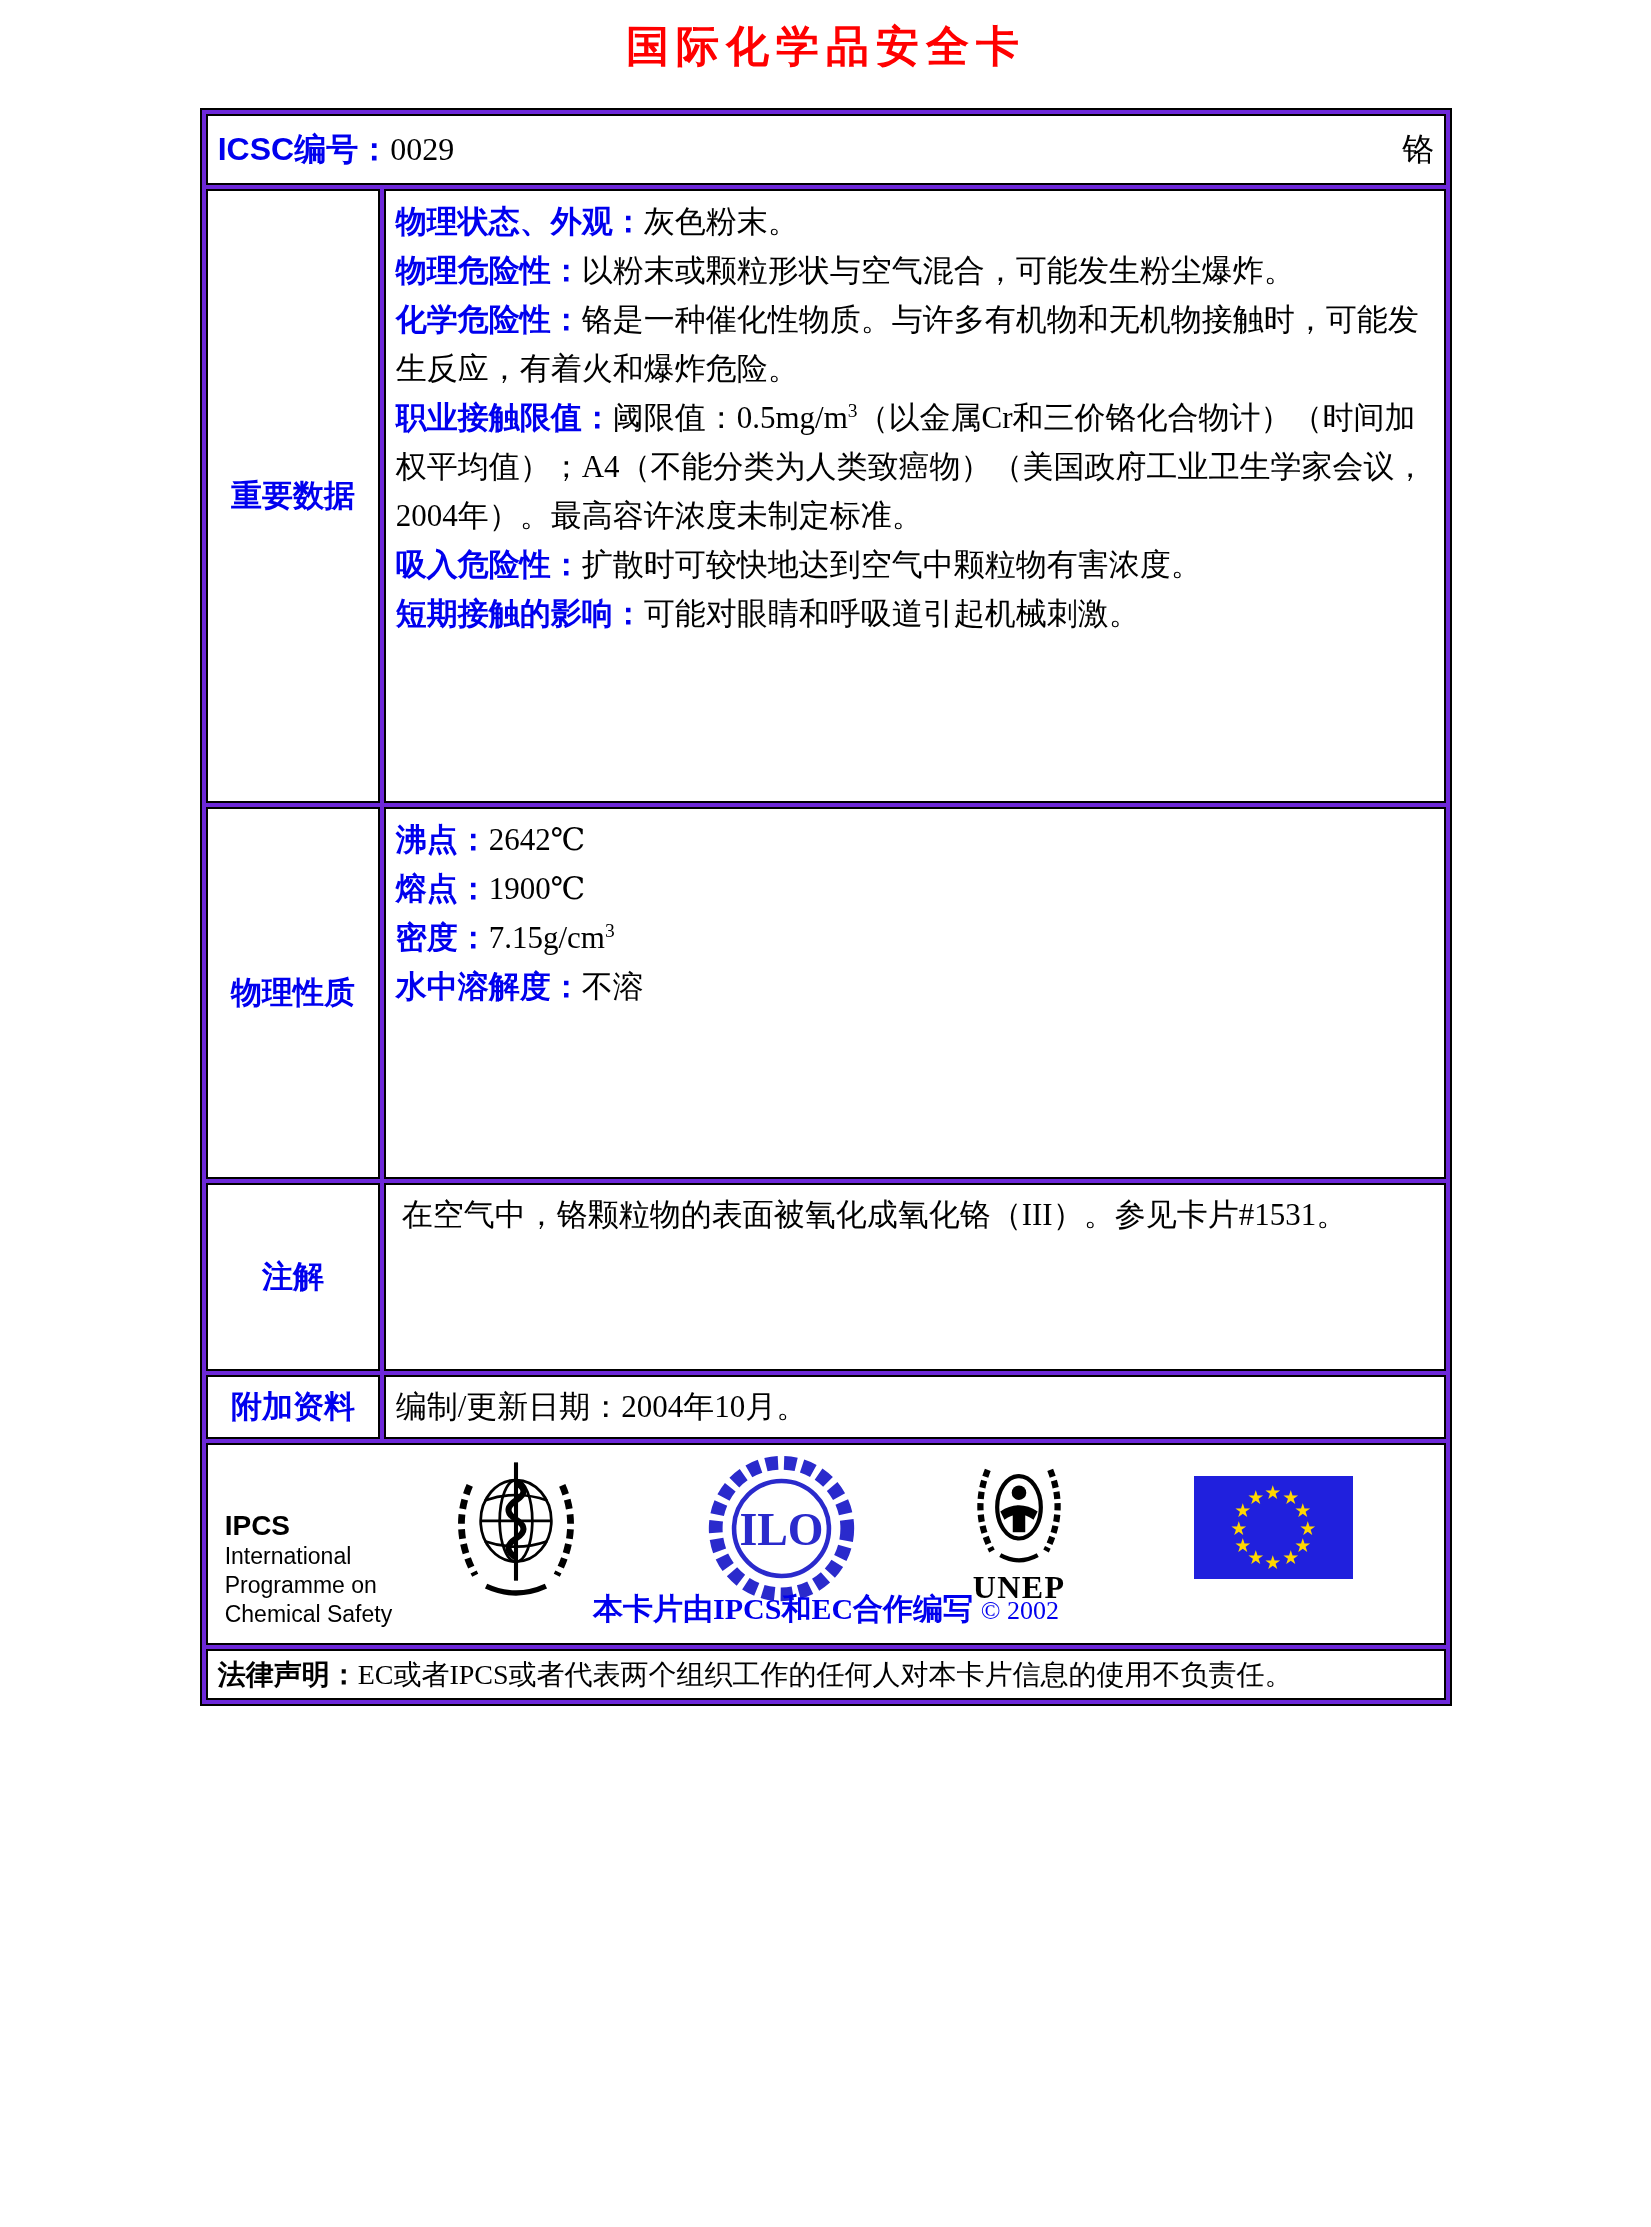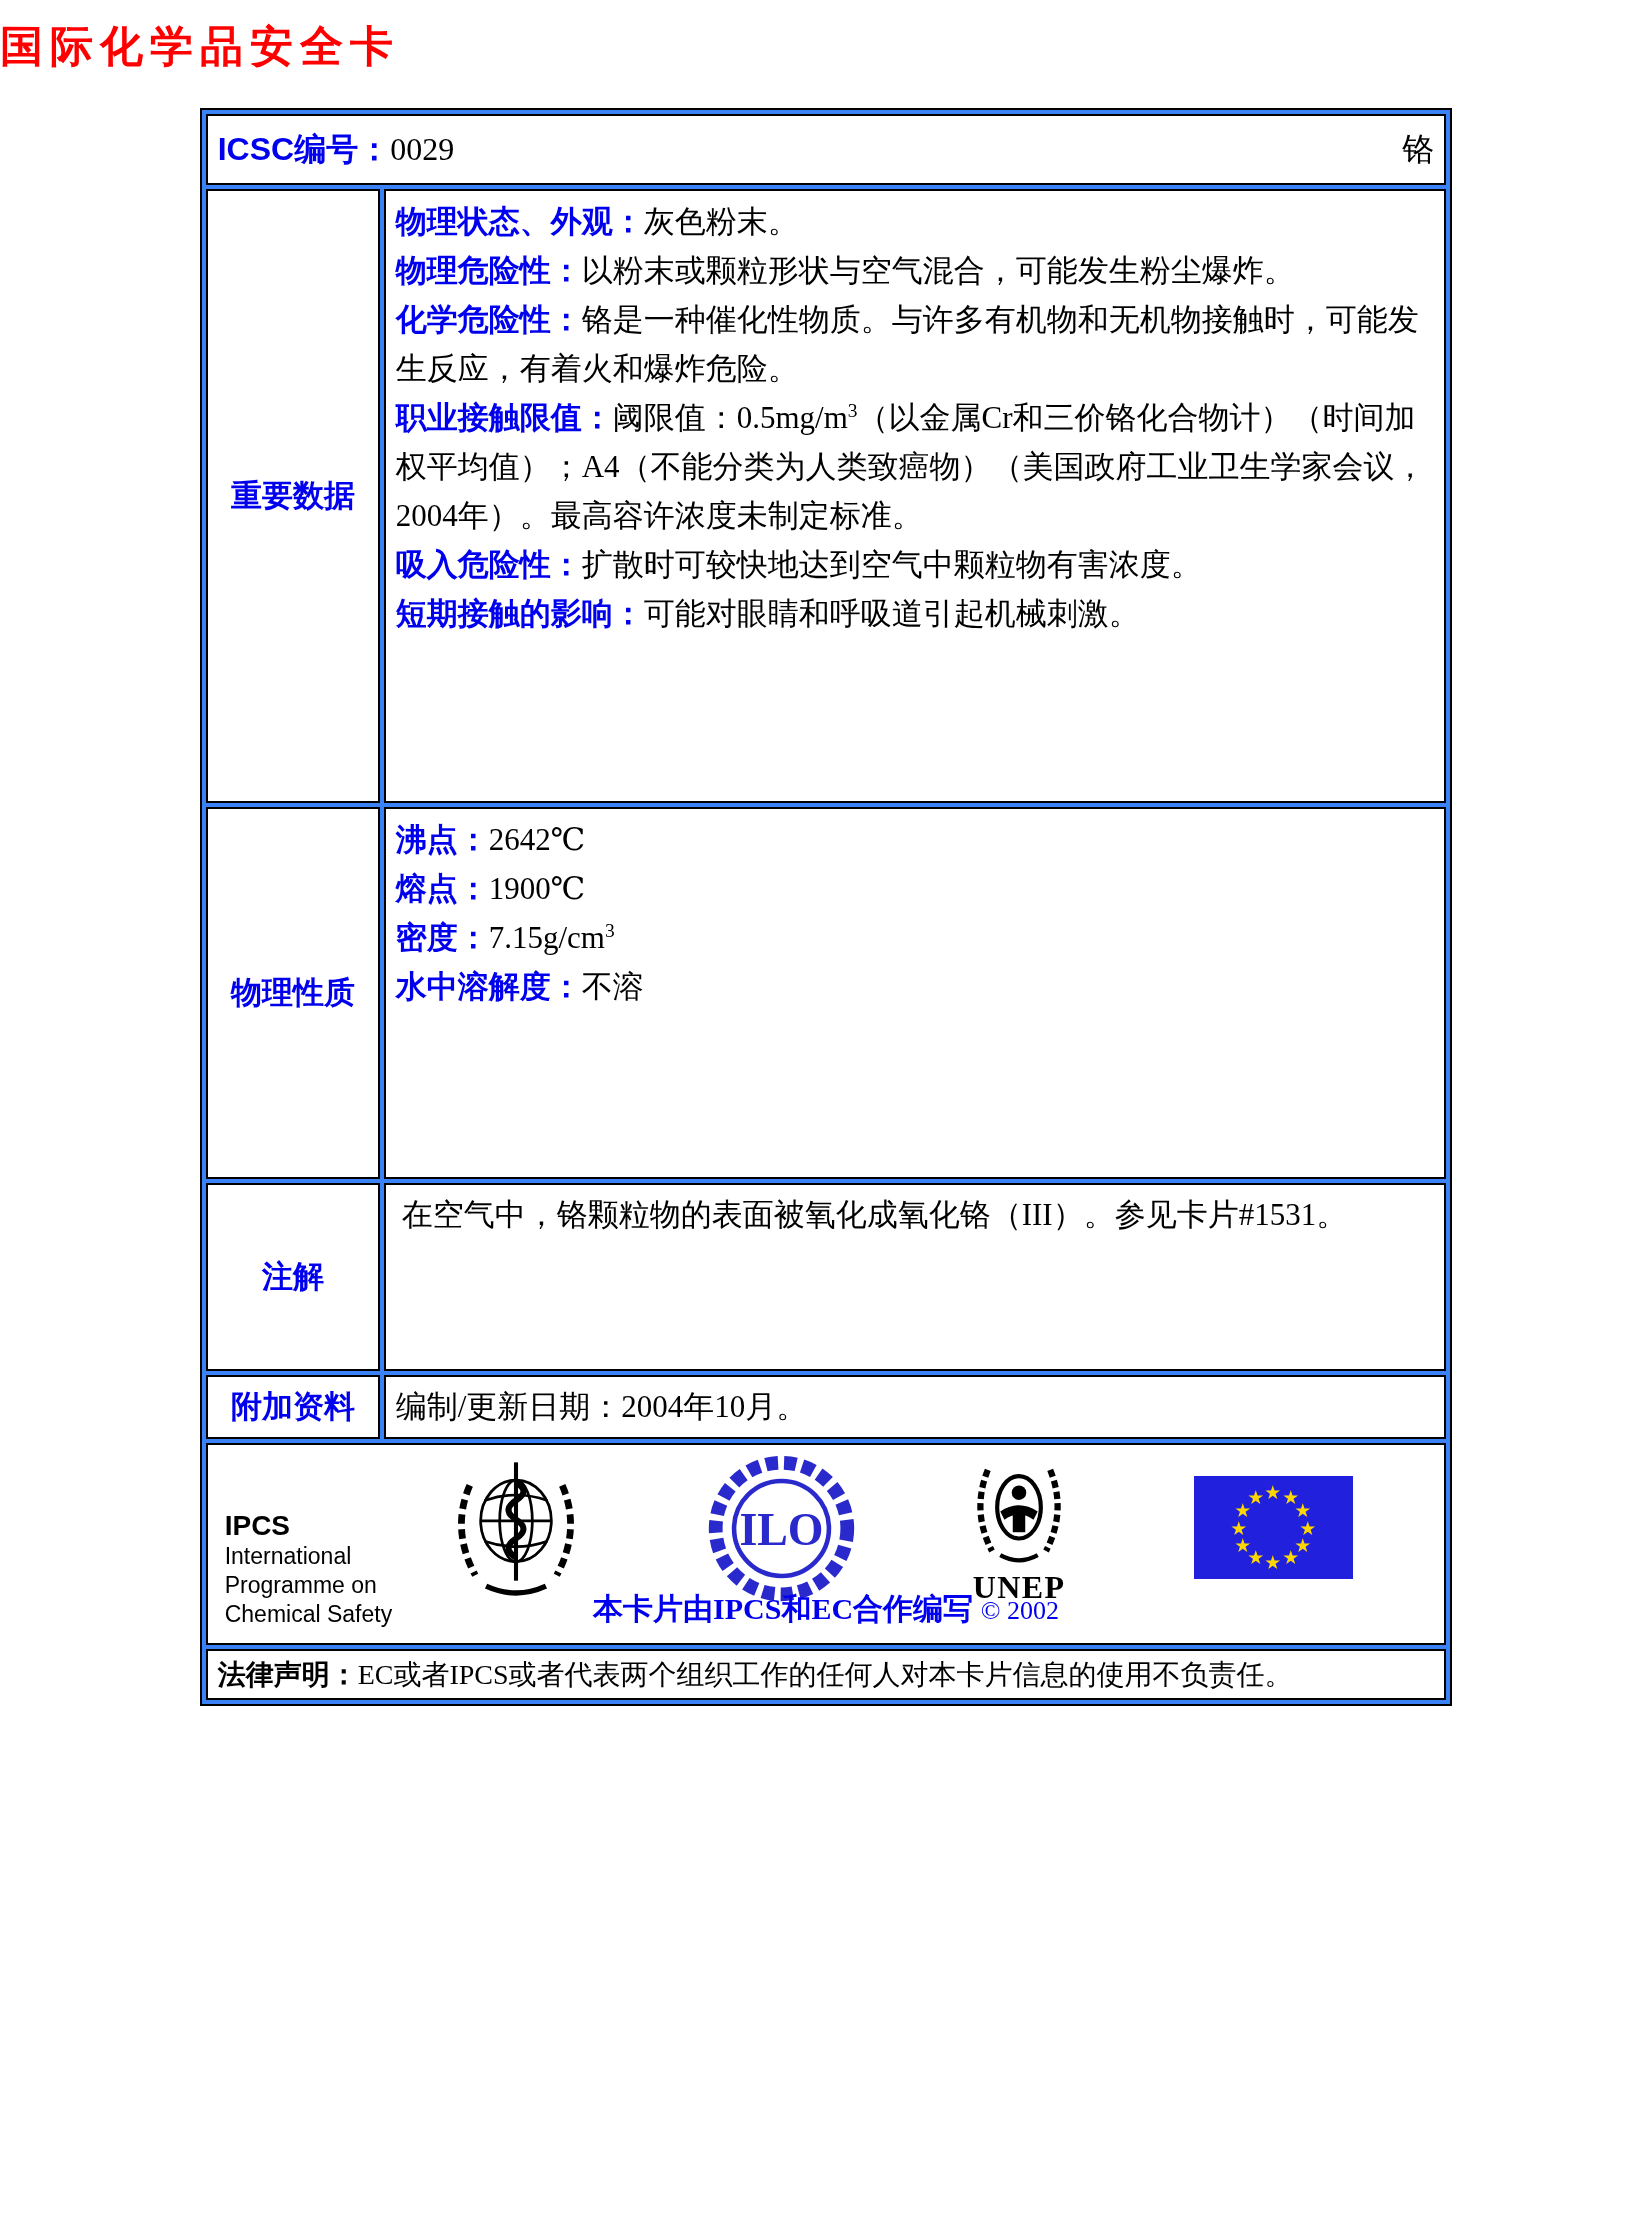--- a/index.html
+++ b/index.html
@@ -4,34 +4,35 @@
 <style>
   * { margin:0; padding:0; box-sizing:border-box; }
   html,body { background:#ffffff; }
   body {
     width:1652px; height:2227px; position:relative;
     font-family:"Liberation Serif","DejaVu Serif",serif;
     color:#000;
   }
   .page-title {
     margin-top:18px;
+    text-align:center;
     color:#ff0000;
     font-size:43px;
     font-weight:bold;
     letter-spacing:7px;
     font-family:"Liberation Serif","DejaVu Serif",serif;
   }
   table.card {
     width:1252px;
     margin:32px auto 0 auto;
     border:2.1px solid #000;
     border-collapse:separate;
     border-spacing:4.2px;
     table-layout:fixed;
-    background:#3b82f6;
+    background:#6d28d9;
   }
   col.c-label { width:174px; }
   td { border:2.1px solid #000; vertical-align:top; background:#fff; }
   td.lbl {
     vertical-align:middle;
     text-align:center;
     color:#0000ee;
     font-weight:bold;
     font-size:31px;
     font-family:"Liberation Sans","DejaVu Sans",sans-serif;

